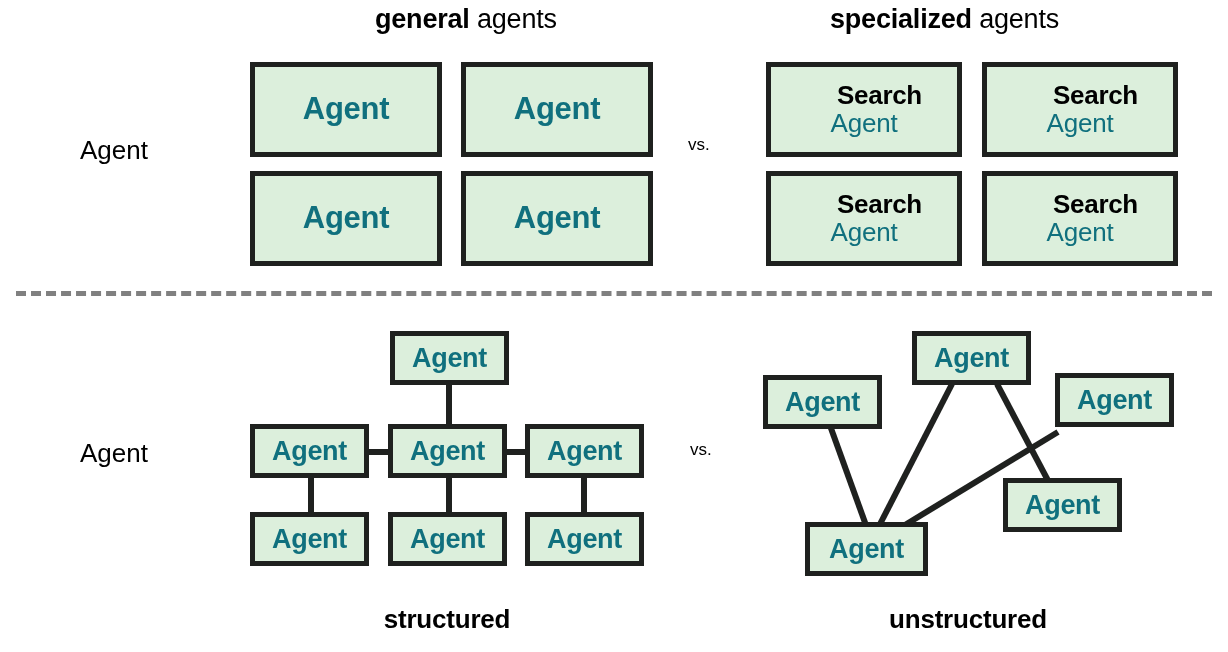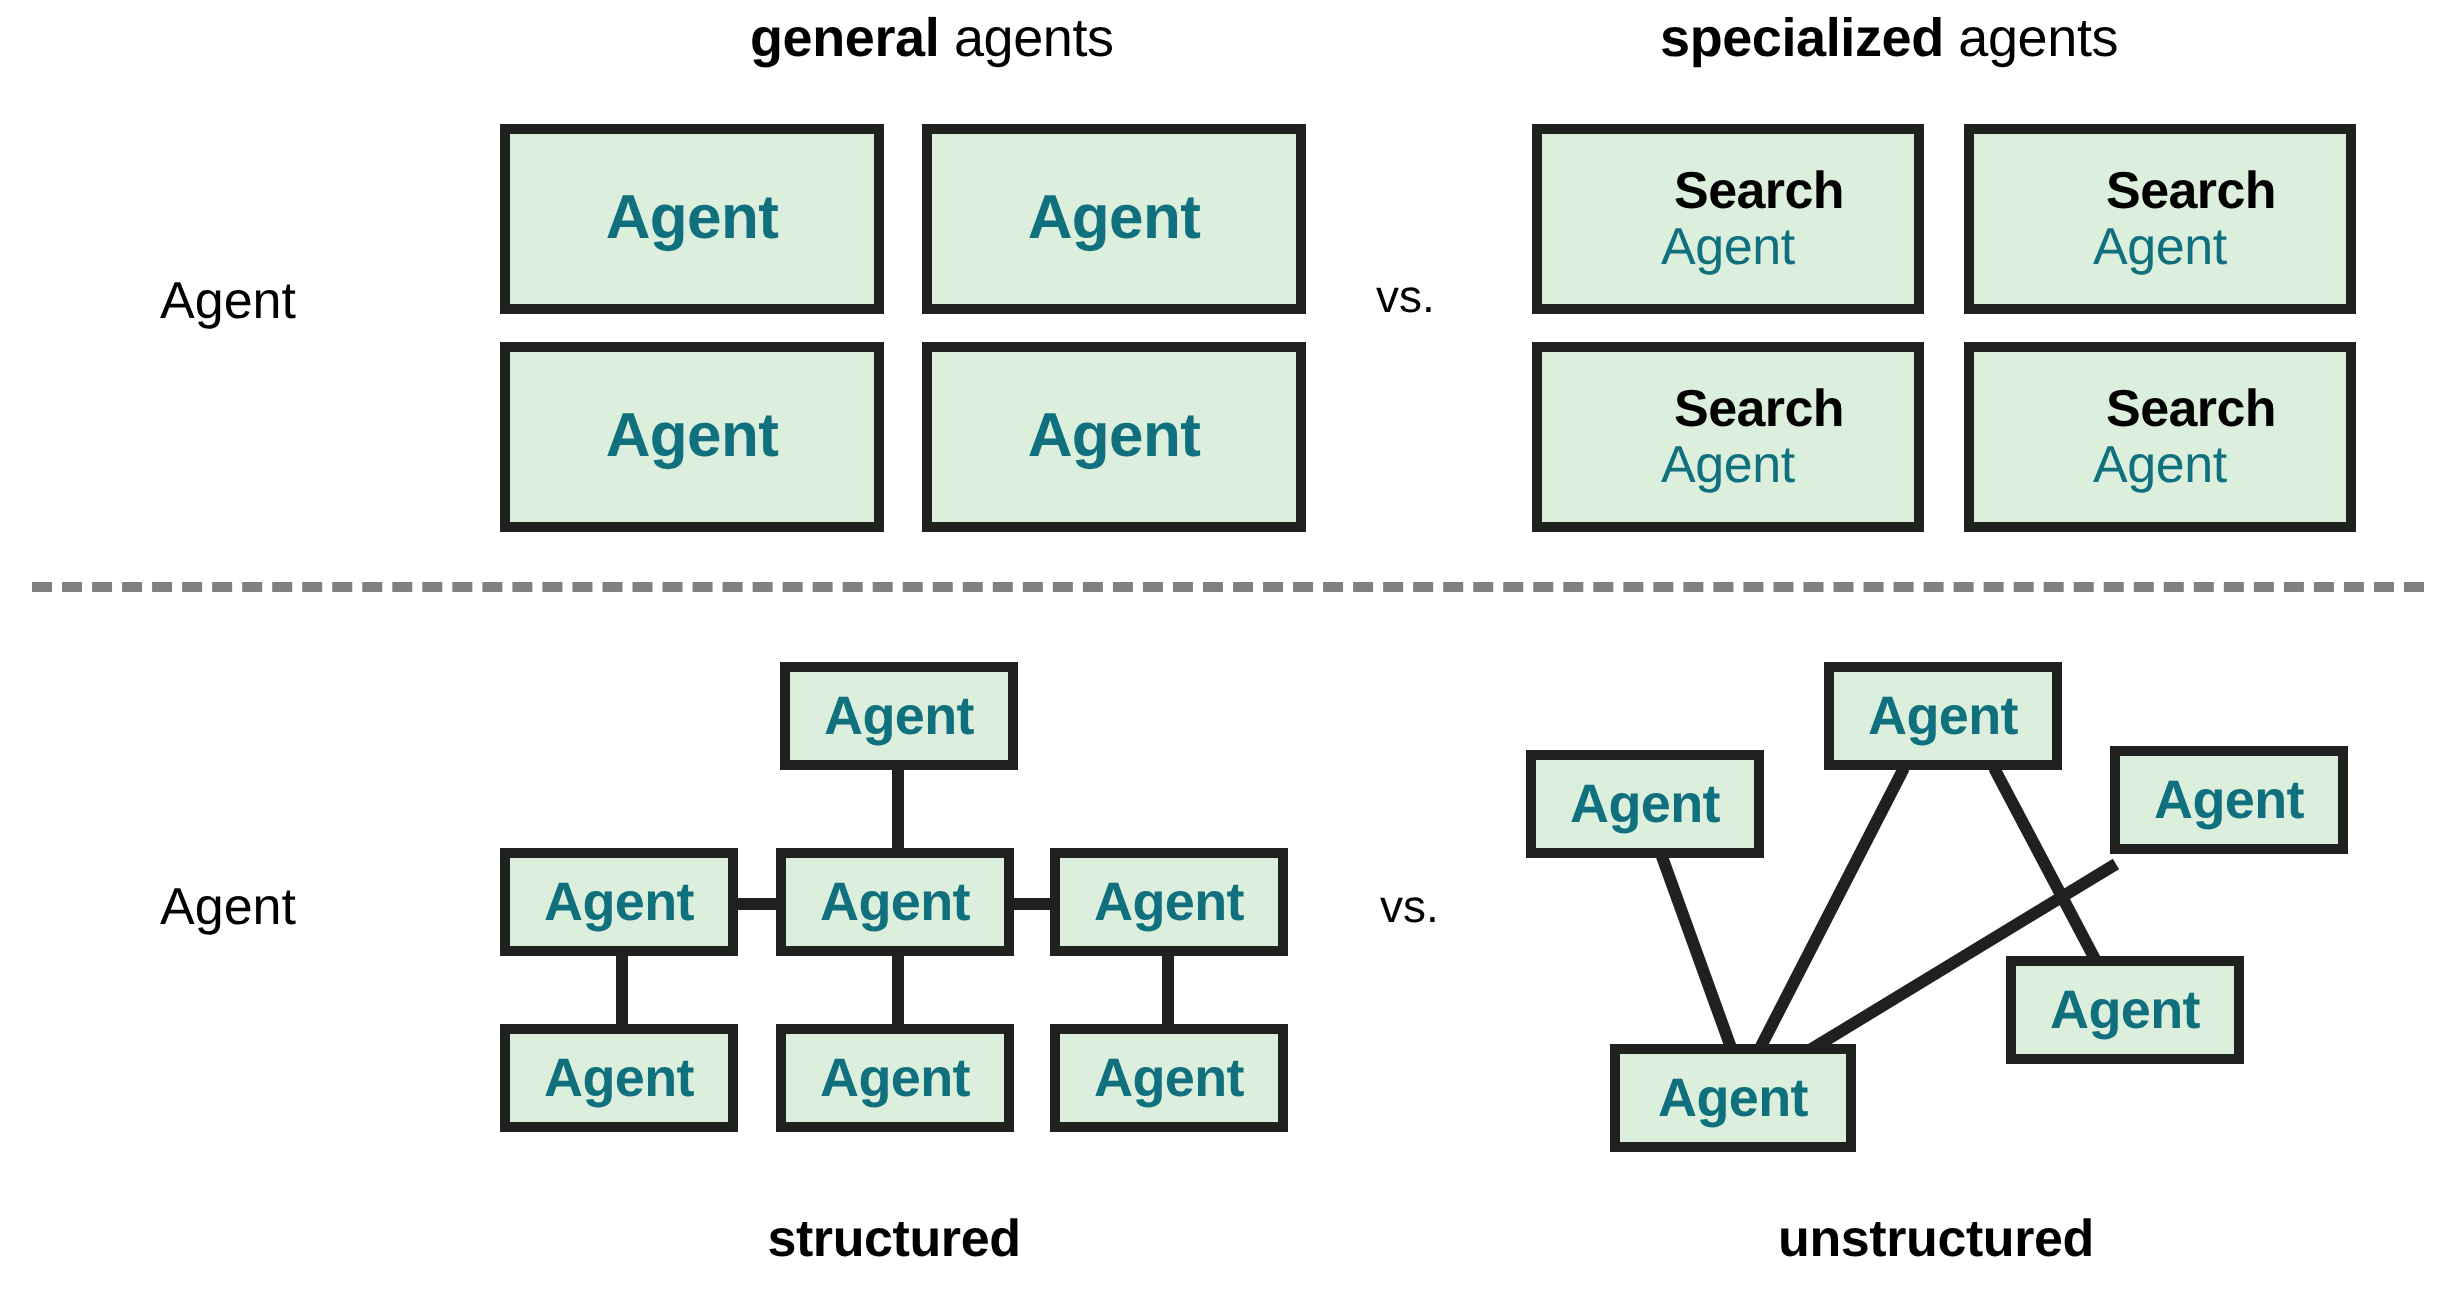--- a/index.html
+++ b/index.html
@@ -48,21 +48,21 @@
     font-size: 26px;
     font-weight: bold;
     color: #000000;
     white-space: nowrap;
     text-align: center;
     letter-spacing: -0.2px;
   }
 
   .vs {
     position: absolute;
-    font-size: 23px;
+    font-size: 17px;
     font-weight: normal;
     color: #000000;
     white-space: nowrap;
   }
 
   
   .agent-box {
     position: absolute;
     box-sizing: border-box;
     background: #dcefdc;

